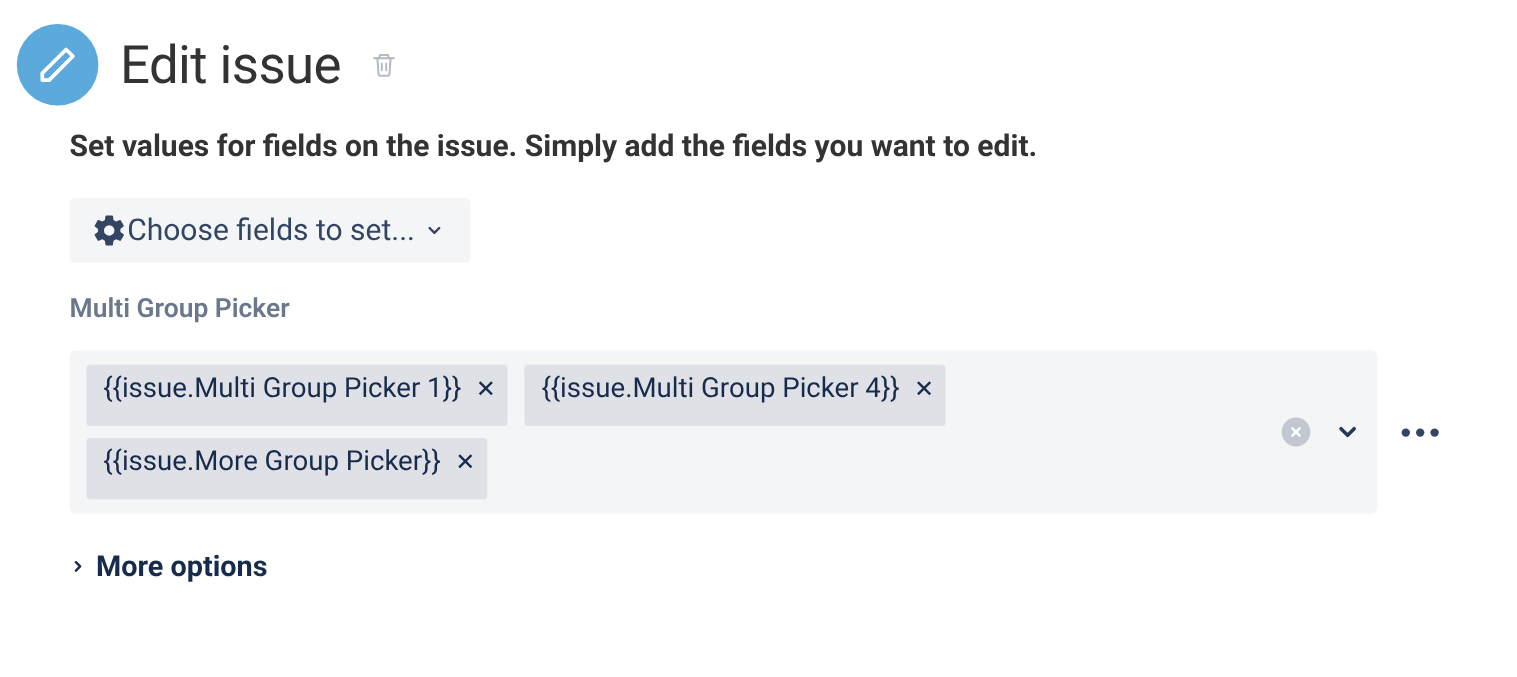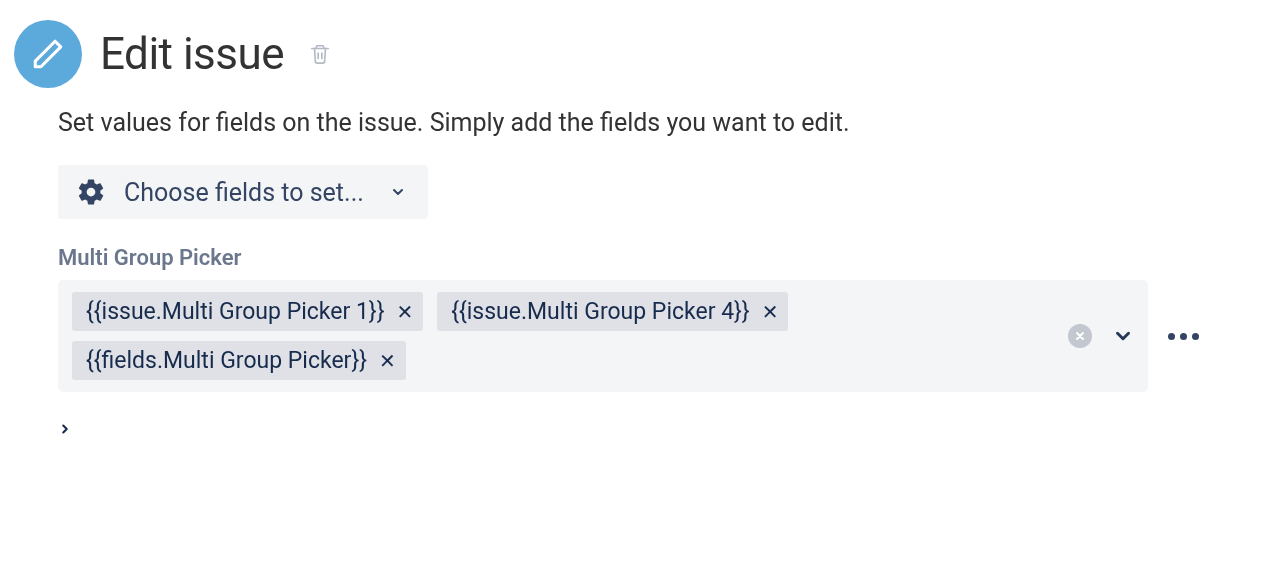--- a/index.html
+++ b/index.html
@@ -38,66 +38,65 @@
       margin-left: 4px;
       display:flex; align-items:center; justify-content:center;
       width: 28px; height: 28px;
     }
     .trash-icon-holder svg { width: 22px; height: 24px; }
     .content-indent { padding-left: 44px; padding-right: 30px; }
     .description {
       font-size: 25px;
       color: #333;
       margin-bottom: 28px;
-      font-weight: 400;
+      font-weight: 700;
     }
     .choose-fields-btn {
       background: #f4f5f7;
       border-radius: 4px;
       padding: 12px 22px 12px 18px;
       display: inline-flex;
       align-items: center;
-      gap: 18px;
       cursor: pointer;
       margin-bottom: 26px;
     }
     .choose-fields-btn .gear { display:flex; }
     .choose-fields-btn .gear svg { width: 30px; height: 30px; }
     .choose-fields-btn .label {
       font-size: 25px;
       color: #344563;
     }
     .choose-fields-btn .chev { margin-left: 8px; display:flex; }
     .choose-fields-btn .chev svg { width: 16px; height: 16px; }
     .field-label {
       color: #6B778C;
       font-size: 22px;
       font-weight: 600;
-      margin-bottom: 10px;
+      margin-bottom: 22px;
     }
     .picker-row { display:flex; align-items:center; gap: 14px; }
     .picker-box {
       flex: 0 0 1090px;
       background: #f4f5f7;
       border-radius: 5px;
       padding: 12px 14px;
       position: relative;
     }
     .tags-wrap {
       display: flex;
       flex-wrap: wrap;
       gap: 10px 14px;
       width: calc(100% - 100px);
     }
     .tag {
       background: #dfe1e6;
       border-radius: 3px;
       display: inline-flex;
       align-items: center;
-      padding: 6px 10px 6px 14px;
+      padding: 6px 10px 18px 14px;
       font-size: 23px;
       color: #172B4D;
       gap: 12px;
     }
     .tag .x {
       font-size: 20px;
       cursor: pointer;
       color: #172B4D;
       line-height: 1;
     }
@@ -188,21 +187,21 @@
       <div class="tags-wrap">
         <span class="tag">
           <span>{{issue.Multi Group Picker 1}}</span>
           <span class="x">✕</span>
         </span>
         <span class="tag">
           <span>{{issue.Multi Group Picker 4}}</span>
           <span class="x">✕</span>
         </span>
         <span class="tag">
-          <span>{{fields.Multi Group Picker}}</span>
+          <span>{{issue.More Group Picker}}</span>
           <span class="x">✕</span>
         </span>
       </div>
       <div class="picker-clear">
         <svg viewBox="0 0 24 24" fill="none" stroke="#fff" stroke-width="4" stroke-linecap="round">
             <path d="M6 6l12 12M18 6L6 18"></path>
           </svg>
       </div>
       <div class="picker-expand">
         <svg viewBox="0 0 24 24" fill="none" stroke="#253858" stroke-width="3.2" stroke-linecap="round" stroke-linejoin="round">
@@ -214,14 +213,15 @@
       <span></span>
         <span></span>
         <span></span>
     </div>
   </div>
 
   <div class="more-options-row">
     <svg viewBox="0 0 24 24" fill="none" stroke="#172B4D" stroke-width="3.5" stroke-linecap="round" stroke-linejoin="round">
         <polyline points="9 6 15 12 9 18"></polyline>
       </svg>
+    <span class="label">More options</span>
   </div>
 </div>
 
 </body></html>

